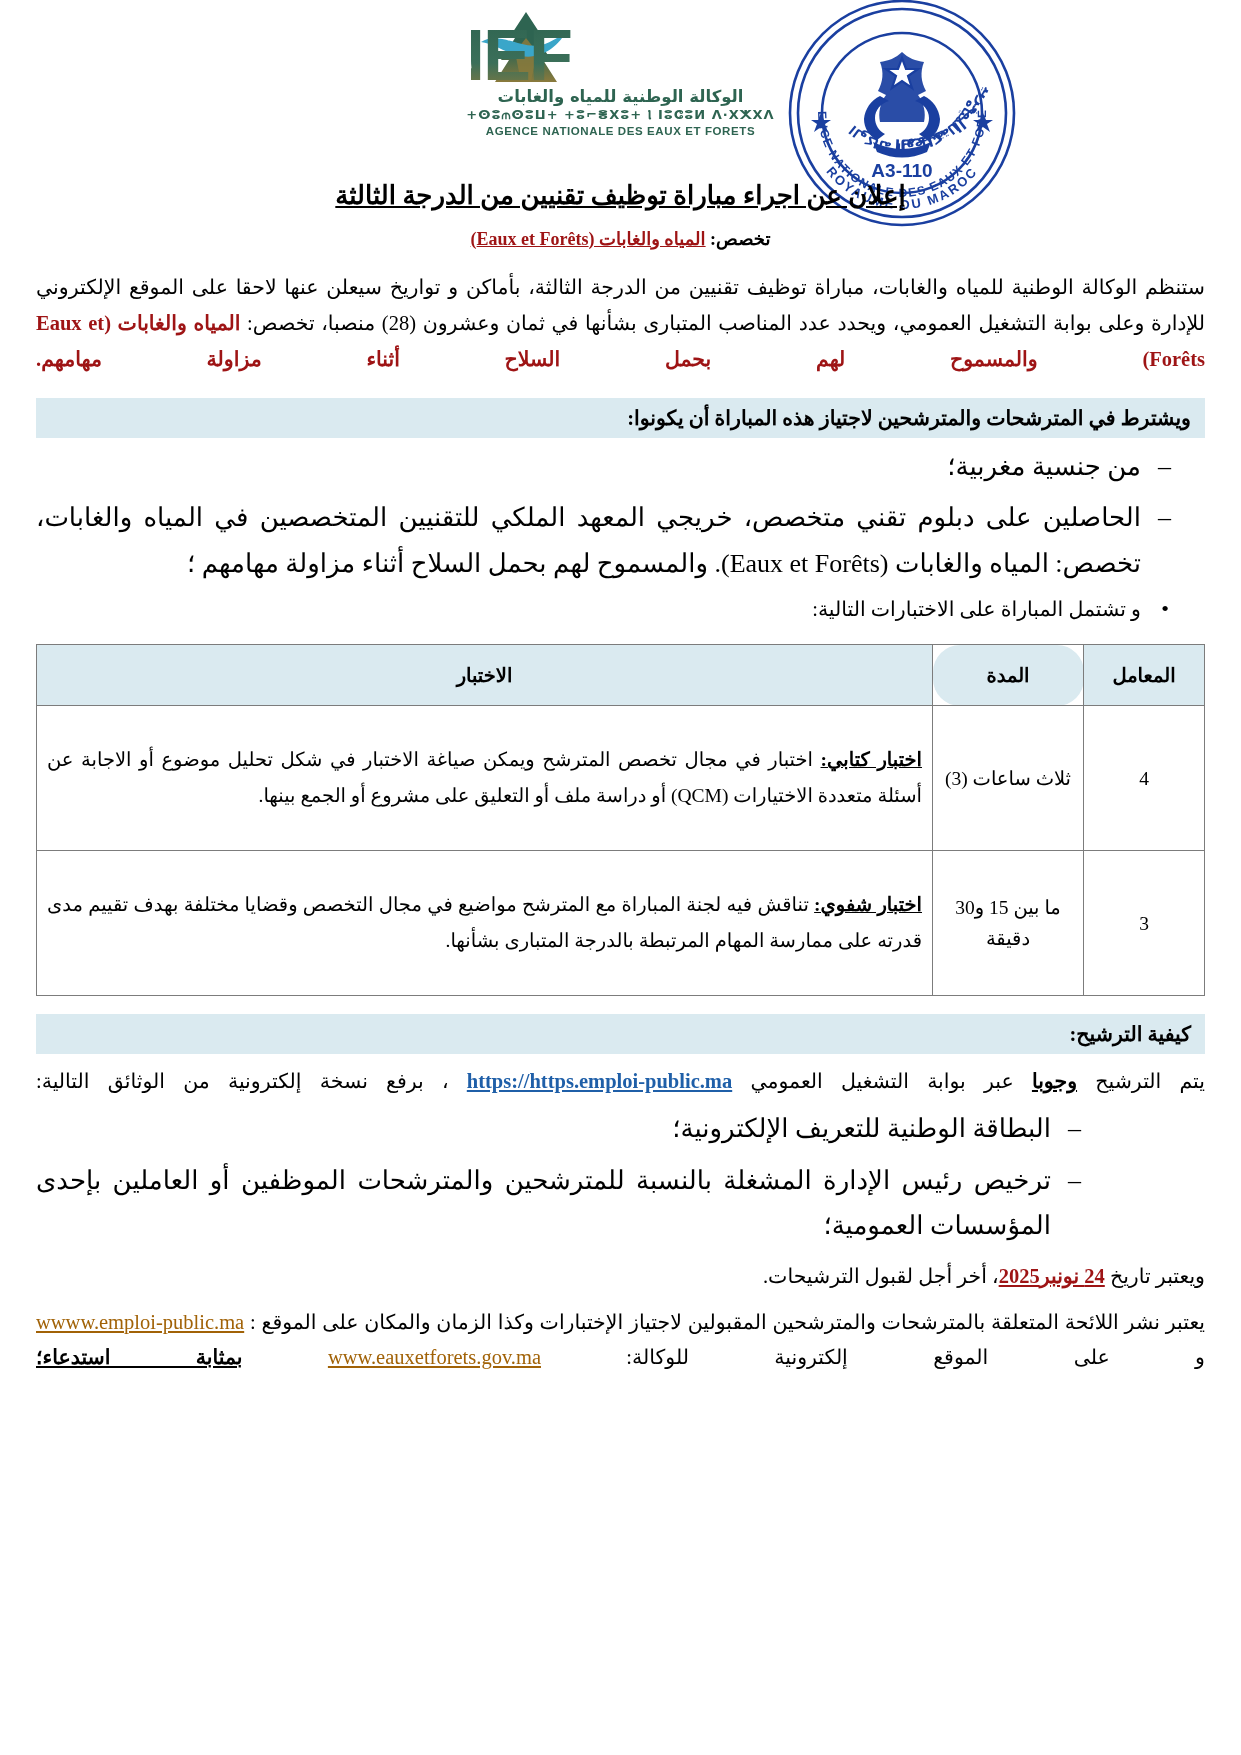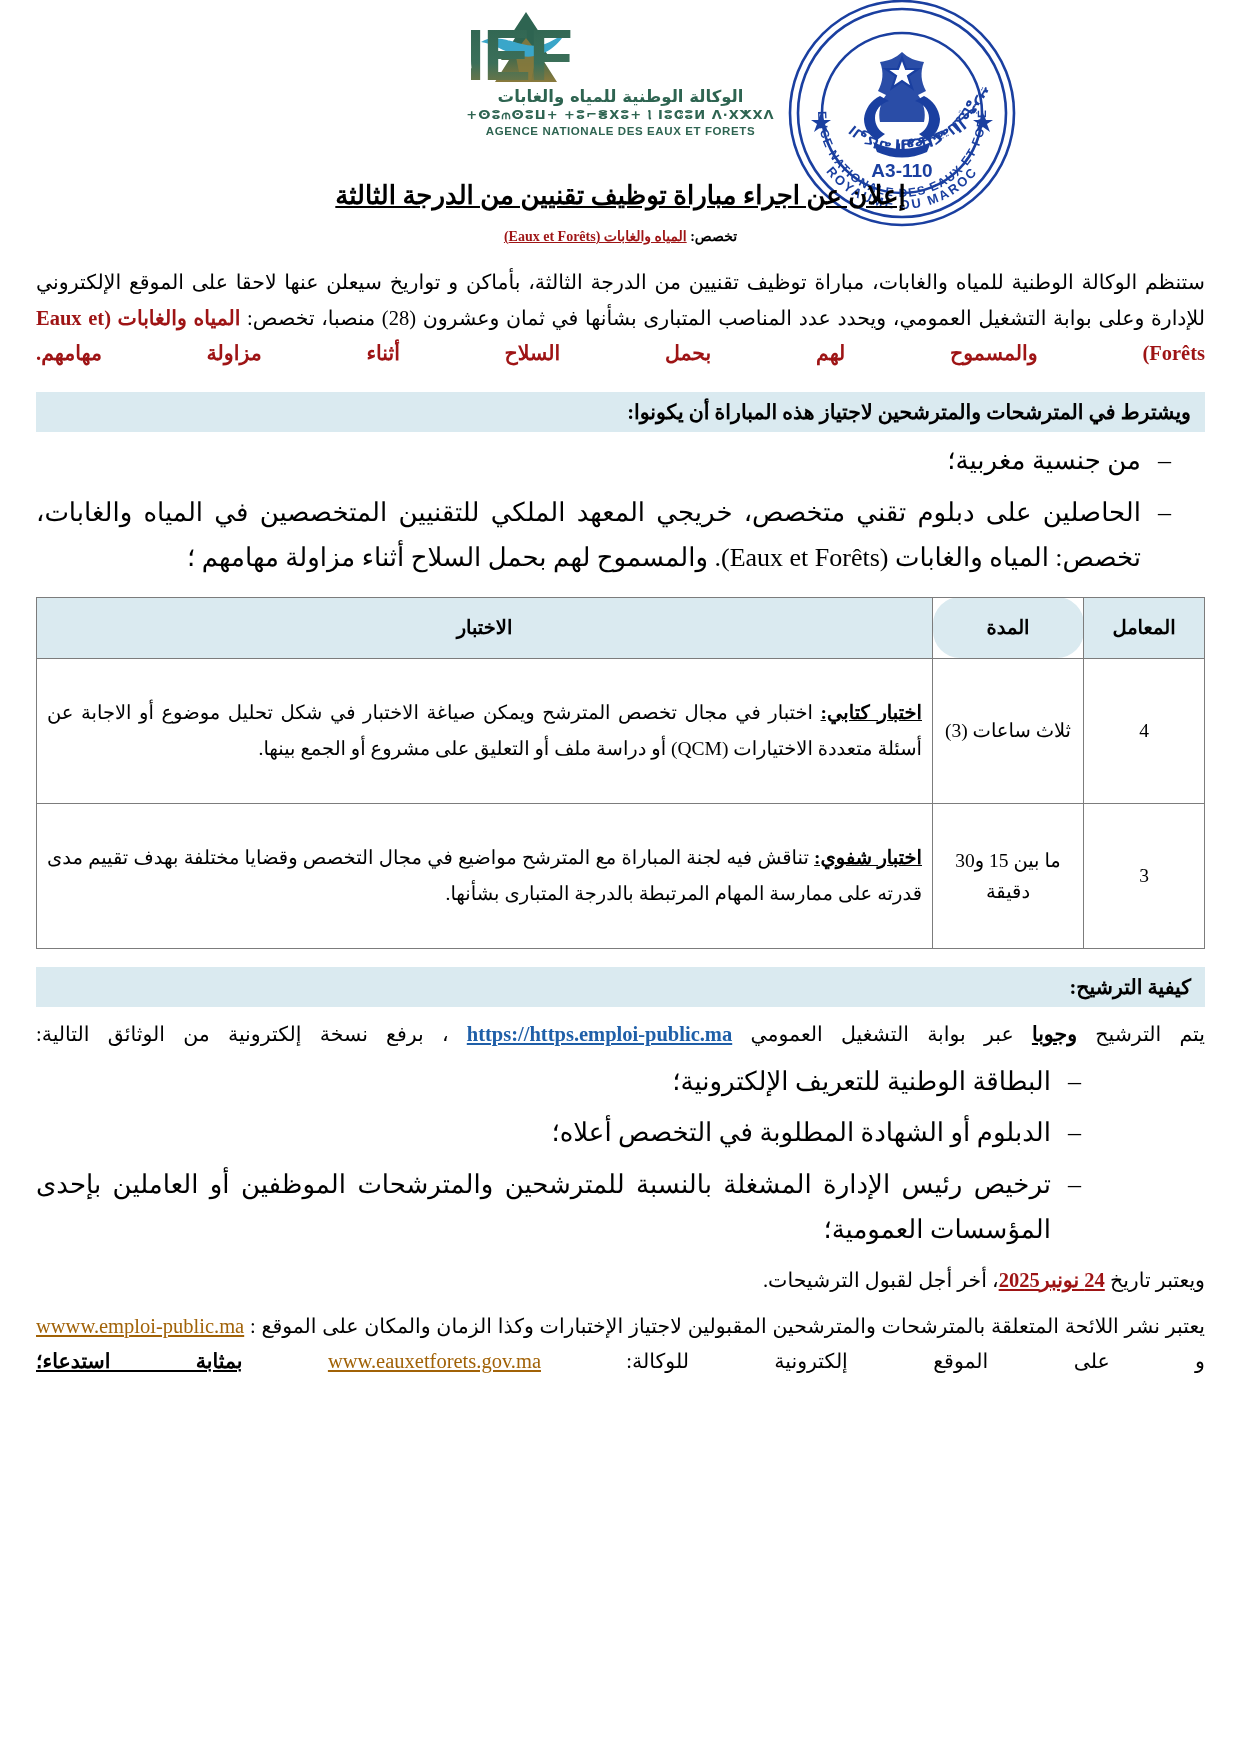--- a/index.html
+++ b/index.html
@@ -80,21 +80,21 @@
     font-size:26px;
     font-weight:bold;
     text-decoration:underline;
     margin:18px 0 0 0;
     line-height:1.35;
     position:relative;
     z-index:3;
   }
   .doc-sub{
     text-align:center;
-    font-size:14px;
+    font-size:18px;
     font-weight:bold;
     margin:14px 0 0 0;
     line-height:1.4;
   }
   .doc-sub .spec{
     color:#9e1415;
     text-decoration:underline;
   }
   .doc-sub .lbl{color:#000;}
   
@@ -276,20 +276,23 @@
       <span>ستنظم الوكالة الوطنية للمياه والغابات، مباراة توظيف تقنيين من الدرجة الثالثة، بأماكن و تواريخ سيعلن عنها لاحقا على الموقع الإلكتروني للإدارة وعلى بوابة التشغيل العمومي، ويحدد عدد المناصب المتبارى بشأنها في ثمان وعشرون (28) منصبا، تخصص: </span><span class="red">المياه والغابات (Eaux et Forêts) والمسموح لهم بحمل السلاح أثناء مزاولة مهامهم.</span>
     </p>
 
     <div class="banner">ويشترط في المترشحات والمترشحين لاجتياز هذه المباراة أن يكونوا:</div>
 
     <ul class="dash">
       <li class="li-right">من جنسية مغربية؛</li>
       <li>الحاصلين على دبلوم تقني متخصص، خريجي المعهد الملكي للتقنيين المتخصصين في المياه والغابات، تخصص: المياه والغابات (Eaux et Forêts). والمسموح لهم بحمل السلاح أثناء مزاولة مهامهم ؛</li>
     </ul>
 
+    <ul class="dot">
+      <li class="li-right">و تشتمل المباراة على الاختبارات التالية:</li>
+    </ul>
 
     <table class="exams">
       <thead>
         <tr>
           <th class="col-coef">المعامل</th>
           <th class="col-dur">المدة</th>
           <th>الاختبار</th>
         </tr>
       </thead>
       <tbody>
@@ -307,21 +310,20 @@
     </table>
 
     <div class="banner" style="margin-top:18px;">كيفية الترشيح:</div>
 
     <p class="body tight">
       <span>يتم الترشيح </span><span class="u-bold">وجوبا</span><span> عبر بوابة التشغيل العمومي </span><a class="link" href="#">https://https.emploi-public.ma</a><span> ، برفع نسخة إلكترونية من الوثائق التالية:</span>
     </p>
 
     <ul class="dash" style="padding-right:120px;">
       <li class="li-right">البطاقة الوطنية للتعريف الإلكترونية؛</li>
-      <li class="li-right">الدبلوم أو الشهادة المطلوبة في التخصص أعلاه؛</li>
       <li class="li-right">ترخيص رئيس الإدارة المشغلة بالنسبة للمترشحين والمترشحات الموظفين أو العاملين بإحدى المؤسسات العمومية؛</li>
     </ul>
 
     <p class="body tight li-right" style="text-align:right;text-align-last:right;">
       <span>ويعتبر تاريخ </span><span class="redu">24 نونبر2025</span><span>، أخر أجل لقبول الترشيحات.</span>
     </p>
 
     <p class="body tight">
       <span>يعتبر نشر اللائحة المتعلقة بالمترشحات والمترشحين المقبولين لاجتياز الإختبارات وكذا الزمان والمكان  على  الموقع  : </span><a class="link-plain" href="#">wwww.emploi-public.ma</a><span> و على الموقع إلكترونية للوكالة: </span><a class="link-plain" href="#">www.eauxetforets.gov.ma</a> <span class="u-bold">بمثابة استدعاء؛</span>
     </p>

